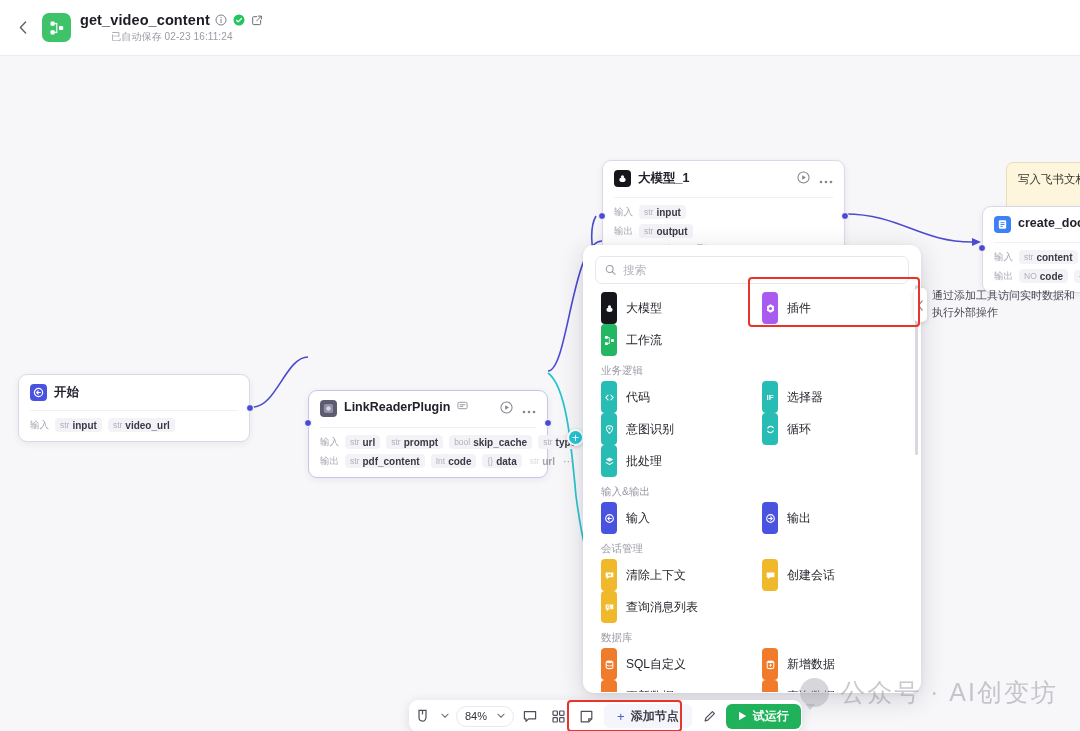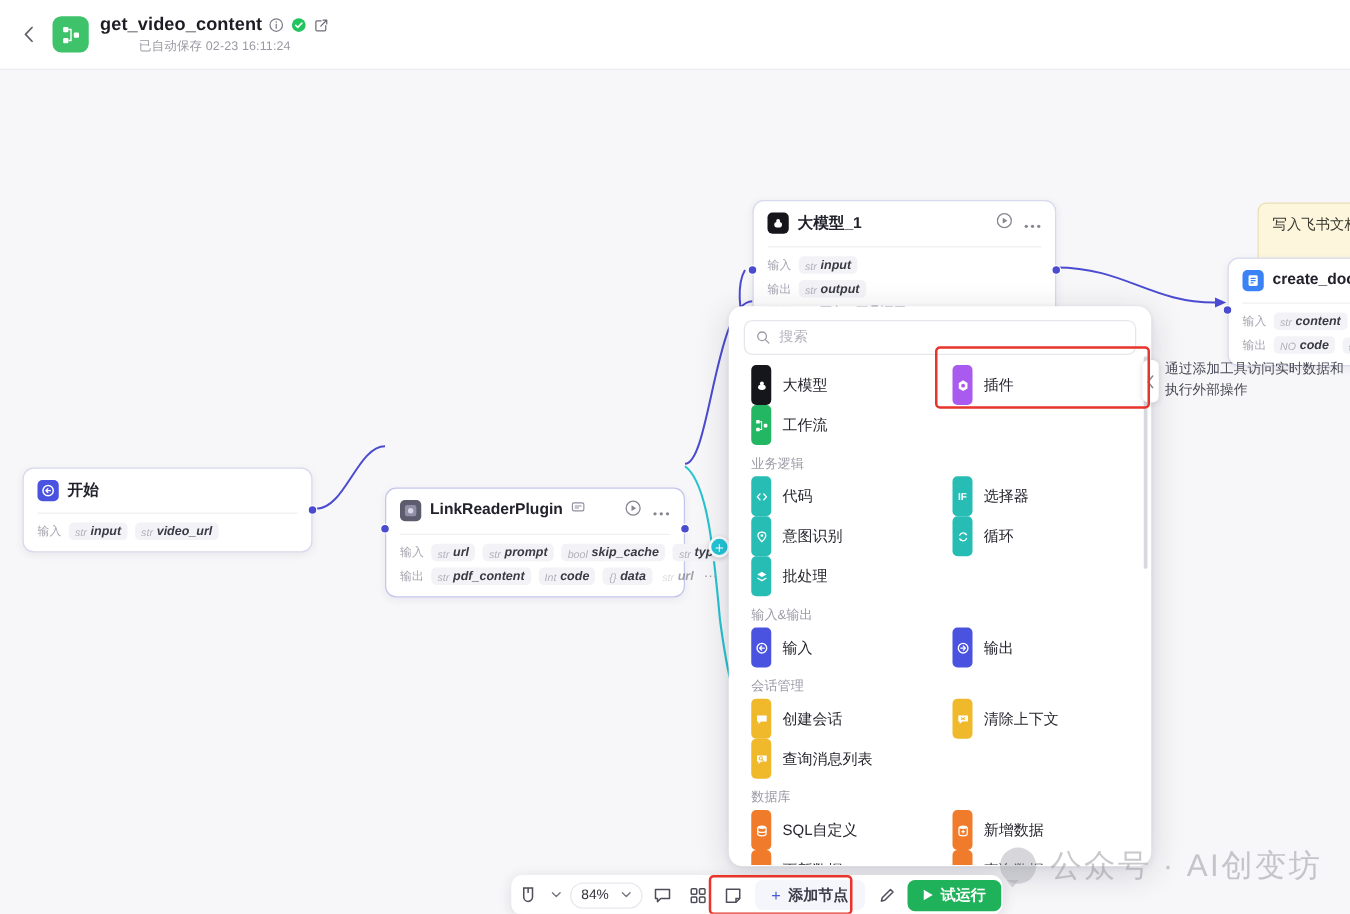--- a/index.html
+++ b/index.html
@@ -61,23 +61,23 @@
   .node-head { display: flex; align-items: flex-start; gap: 7px; }
   .node-icon { width: 17px; height: 17px; border-radius: 4px; flex: none;
     display: flex; align-items: center; justify-content: center; }
   .node-title { font-size: 12.5px; font-weight: bold; color: #22222c; white-space: nowrap; }
   .node-head-right { margin-left: auto; display: flex; align-items: center; gap: 9px; color: #8a8a96; }
   .node-body { margin-top: 9px; border-top: 1px solid #f0f0f4; padding-top: 7px; }
   .node-row { display: flex; align-items: center; gap: 6px; margin-bottom: 5px; white-space: nowrap; }
   .node-row:last-child { margin-bottom: 0; }
   .row-label { font-size: 9.5px; color: #a6a6b2; flex: none; }
   .chip {
-    display: inline-flex; align-items: flex-end; gap: 3px;
+    display: inline-flex; align-items: center; gap: 3px;
     background: #f3f3f7; border-radius: 4px; padding: 1.5px 5px;
-    font-size: 10px; color: #3a3a46; font-weight: bold; font-style: italic;
+    font-size: 10px; color: #3a3a46; font-weight: bold;
   }
   .chip .ty { color: #b0b0bc; font-weight: normal; font-size: 8.5px; }
   .chip.plain { background: transparent; padding: 1.5px 2px; }
   .port {
     position: absolute; width: 8px; height: 8px; border-radius: 50%;
     background: #4b4bd0; border: 1.5px solid #ffffff;
   }
 
   
   #sticky-note {
@@ -591,32 +591,32 @@
           <span class="pitem-label">输出</span>
         </div>
       </div>
 
       <div class="pgrid">
         <div class="psection">会话管理</div>
         <div class="pitem">
           <span class="pico" style="background:#f0b92b;">
             <svg width="11" height="11" viewBox="0 0 12 12">
                 <path d="M1.8 2.6h8.4v5.2H5.4L3 10V7.8H1.8z" fill="#fff"></path>
+                <path d="M4.2 4.4l3.4 2M7.6 4.4l-3.4 2" stroke="#f0b92b" stroke-width=".9"></path>
+              </svg>
+          </span>
+          <span class="pitem-label">清除上下文</span>
+        </div>
+        <div class="pitem">
+          <span class="pico" style="background:#f0b92b;">
+            <svg width="11" height="11" viewBox="0 0 12 12">
+                <path d="M1.8 2.6h8.4v5.2H5.4L3 10V7.8H1.8z" fill="#fff"></path>
               </svg>
           </span>
           <span class="pitem-label">创建会话</span>
-        </div>
-        <div class="pitem">
-          <span class="pico" style="background:#f0b92b;">
-            <svg width="11" height="11" viewBox="0 0 12 12">
-                <path d="M1.8 2.6h8.4v5.2H5.4L3 10V7.8H1.8z" fill="#fff"></path>
-                <path d="M4.2 4.4l3.4 2M7.6 4.4l-3.4 2" stroke="#f0b92b" stroke-width=".9"></path>
-              </svg>
-          </span>
-          <span class="pitem-label">清除上下文</span>
         </div>
         <div class="pitem">
           <span class="pico" style="background:#f0b92b;">
             <svg width="11" height="11" viewBox="0 0 12 12">
                 <path d="M1.8 2.6h8.4v5.2H5.4L3 10V7.8H1.8z" fill="#fff"></path>
                 <circle cx="5" cy="5.2" r="1.4" stroke="#f0b92b" stroke-width=".9" fill="none"></circle>
                 <path d="M6.2 6.3l1.3 1.3" stroke="#f0b92b" stroke-width=".9"></path>
               </svg>
           </span>
           <span class="pitem-label">查询消息列表</span>

